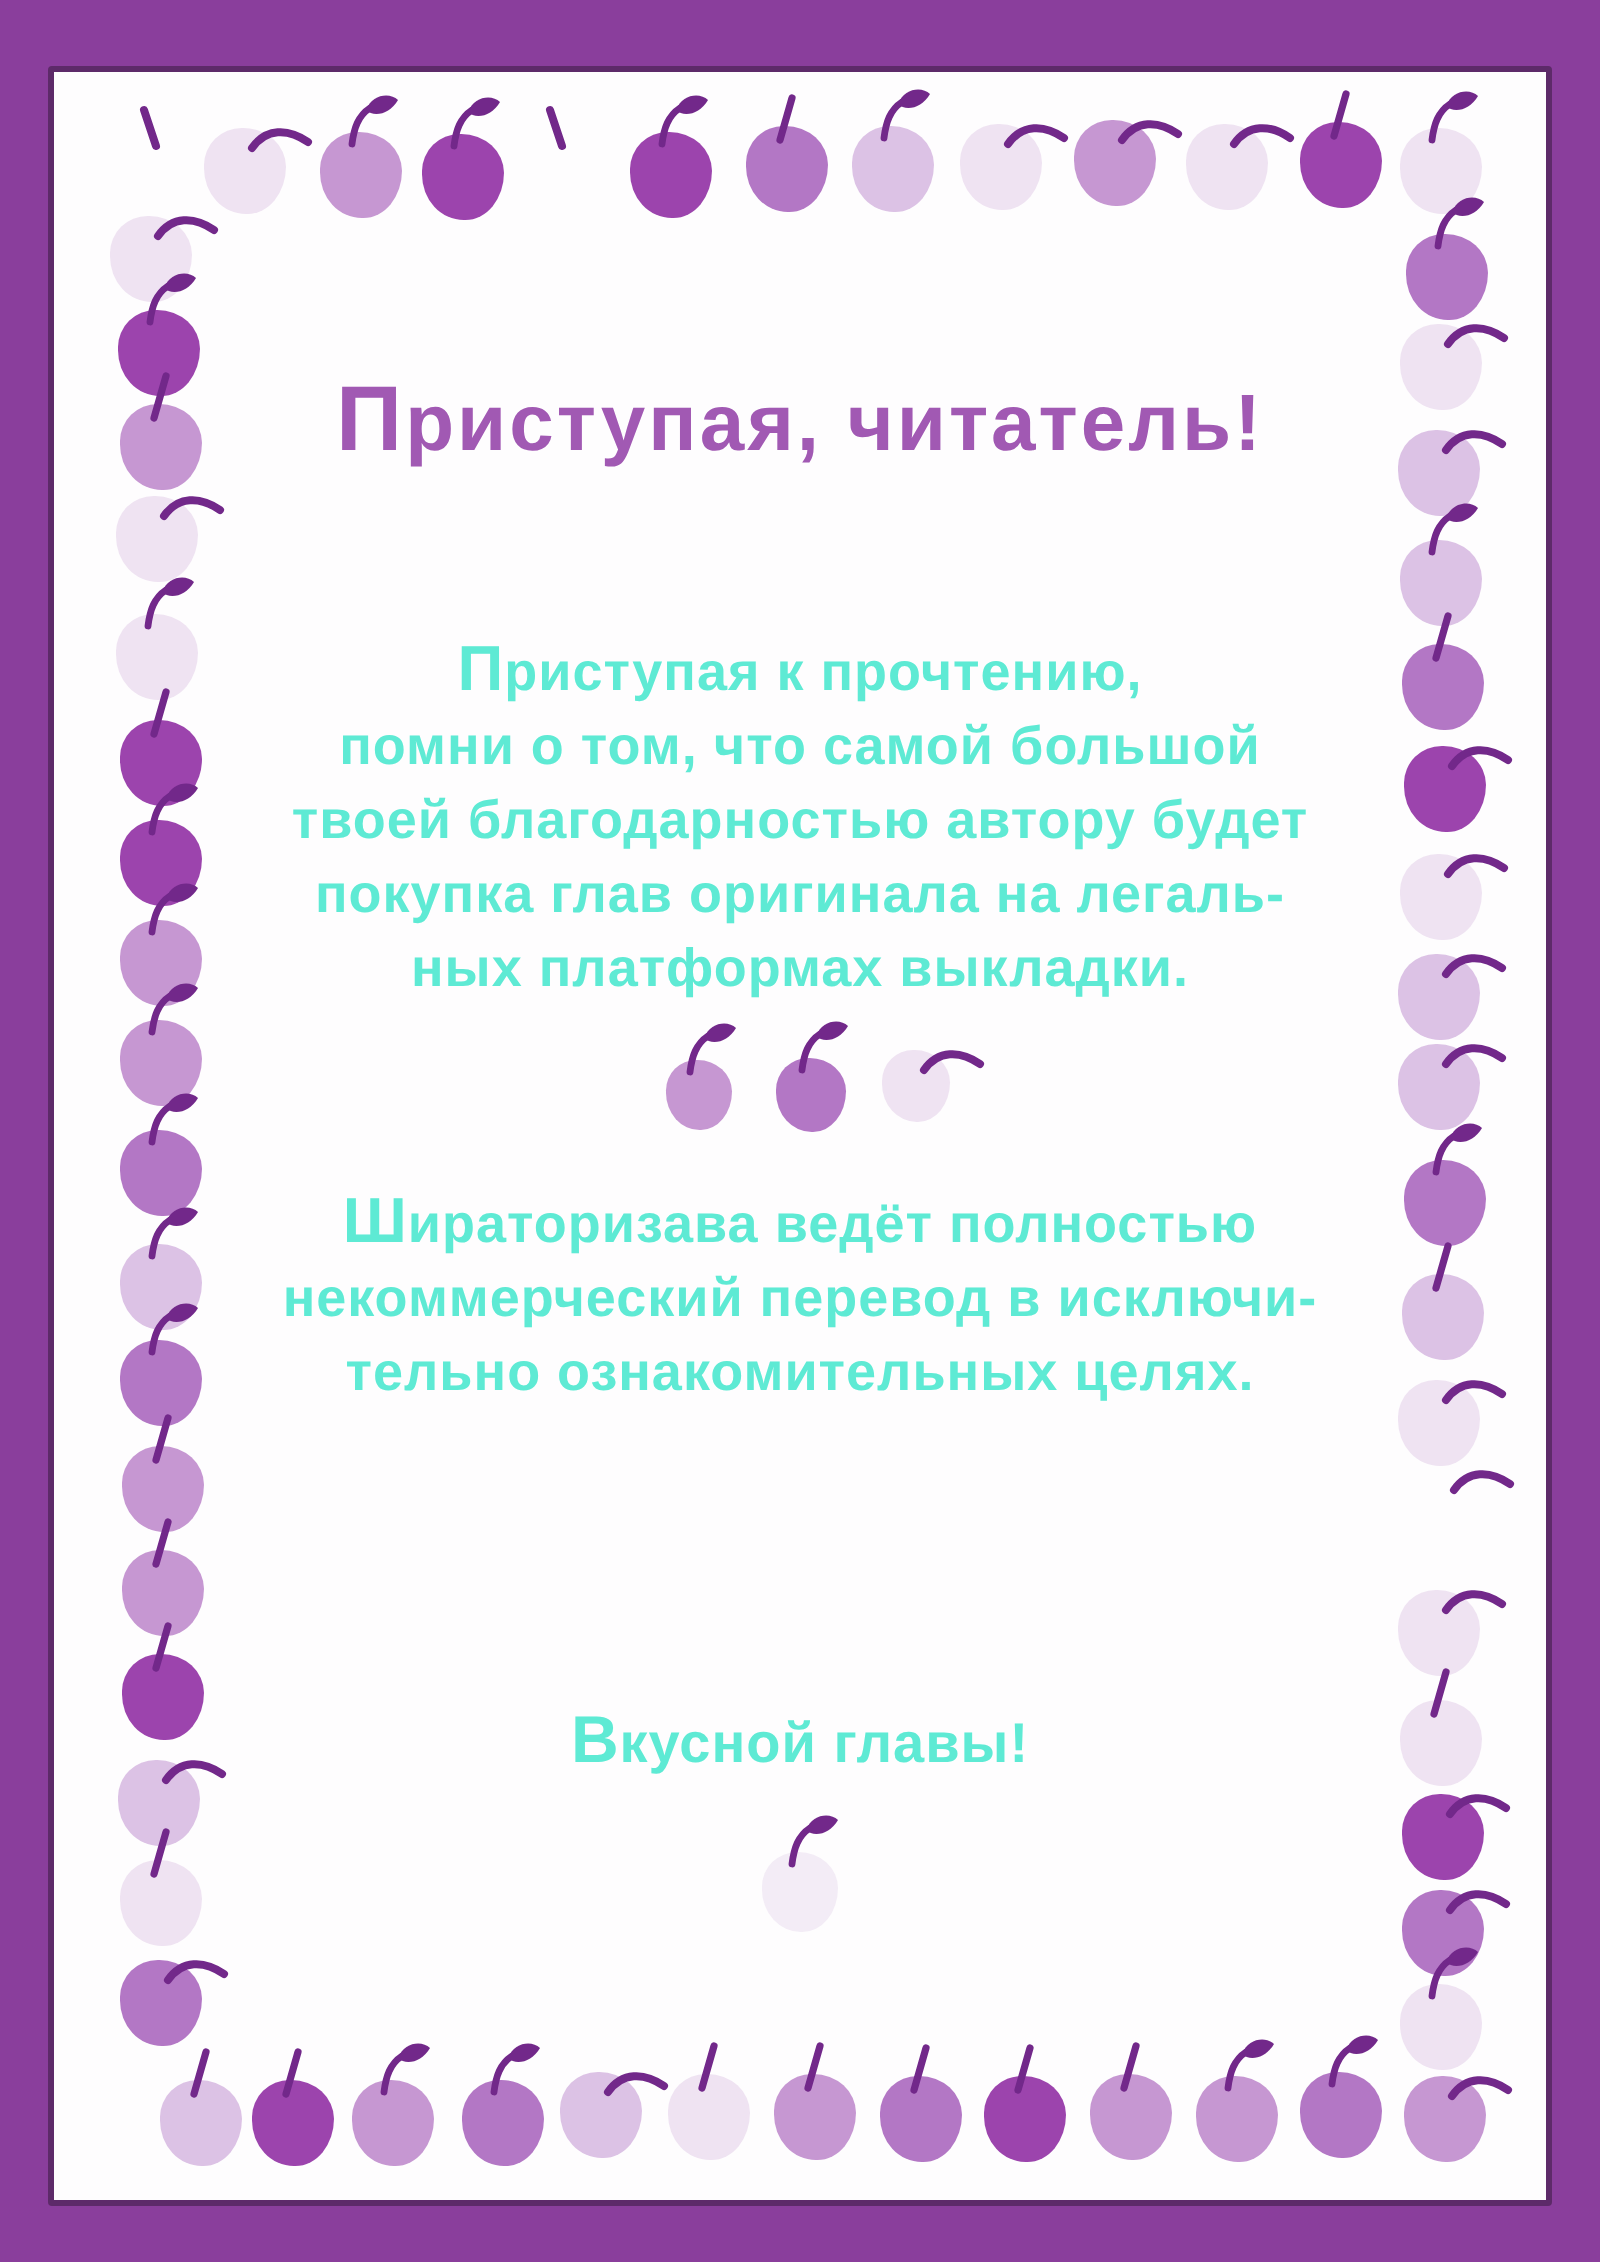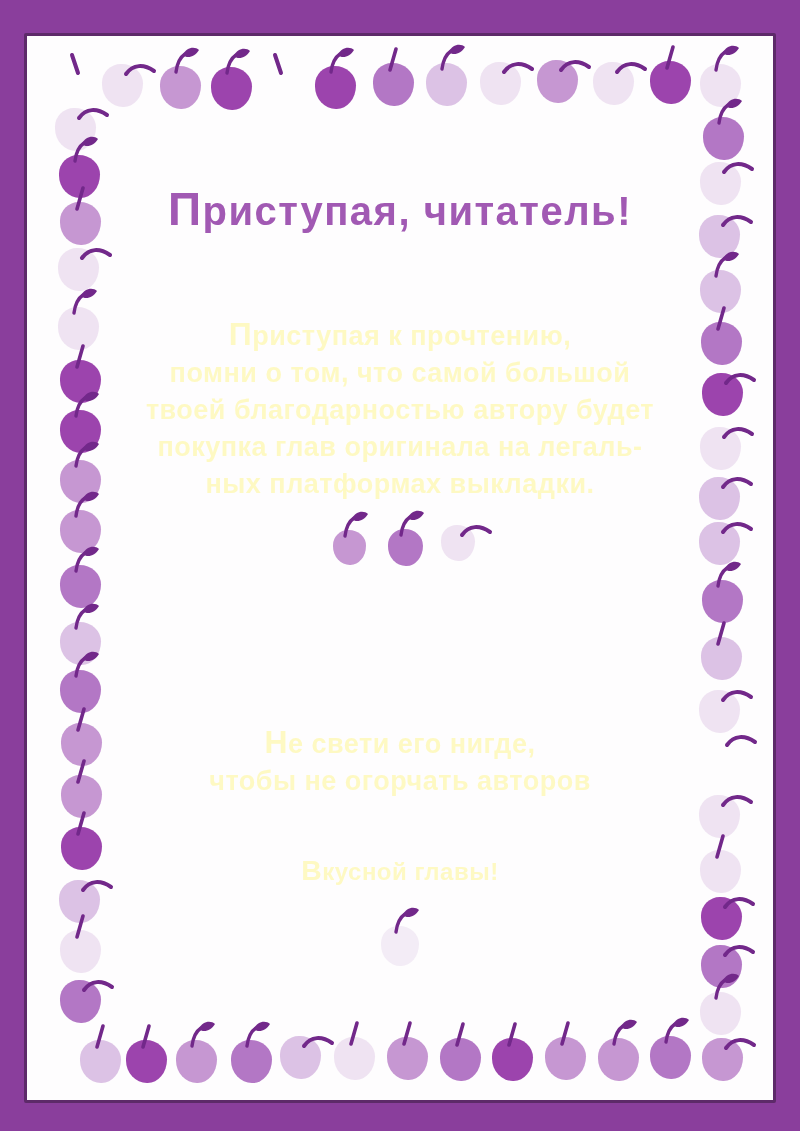--- a/index.html
+++ b/index.html
@@ -17,32 +17,32 @@
     border:3px solid #5d2a69;
     border-radius:2px;
   }
   .apples{position:absolute;left:0;top:0;width:100%;height:100%;}
   .apple{position:absolute;left:0;top:0;}
   .apple .body{position:absolute;border-radius:47% 53% 48% 52% / 44% 46% 56% 54%;}
   .apple svg{position:absolute;overflow:visible;}
   .txt{
     position:absolute;left:0;width:800px;
     margin:0;text-align:center;
-    color:#fef9c3;font-weight:bold;
+    color:#5eead4;font-weight:bold;
     white-space:pre-line;
     letter-spacing:0.5px;
   }
   .title{top:186px;font-size:40px;line-height:47px;letter-spacing:1.5px;color:#a159b3;}
   .title::first-letter{font-size:1.15em;}
   .para{font-size:27px;line-height:37px;}
   .para::first-letter{font-size:1.18em;}
   .p1{top:316px;}
   .p2{top:592px;}
   .p3{top:724px;}
-  .p4{top:852px;font-size:24px;}
+  .p4{top:852px;font-size:28px;}
 </style>
 </head>
 <body>
 
 <div class="page">
   <div class="paper"></div>
   <div class="apples">
       <div class="apple">
         <svg style="left:68px;top:52px" width="14" height="24" viewBox="0 0 14 24">
     <path d="M4,3 L10,21" stroke="#72288a" stroke-width="4" fill="none" stroke-linecap="round"></path>
@@ -460,16 +460,17 @@
     <path d="M15,9 C18,1 27,0 31,4 C27,11 19,13 15,9 Z" fill="#72288a"></path>
         </svg>
       </div>
     </div>
   <h1 class="txt title">Приступая, читатель!</h1>
   <p class="txt para p1">Приступая к прочтению,
 помни о том, что самой большой
 твоей благодарностью автору будет
 покупка глав оригинала на легаль-
 ных платформах выкладки.</p>
-  <p class="txt para p3">Не свети его нигде,
-чтобы не огорчать авторов</p>
+  <p class="txt para p2">Шираторизава ведёт полностью
+некоммерческий перевод в исключи-
+тельно ознакомительных целях.</p>
   <p class="txt para p4">Вкусной главы!</p>
 </div>
 
 </body></html>

